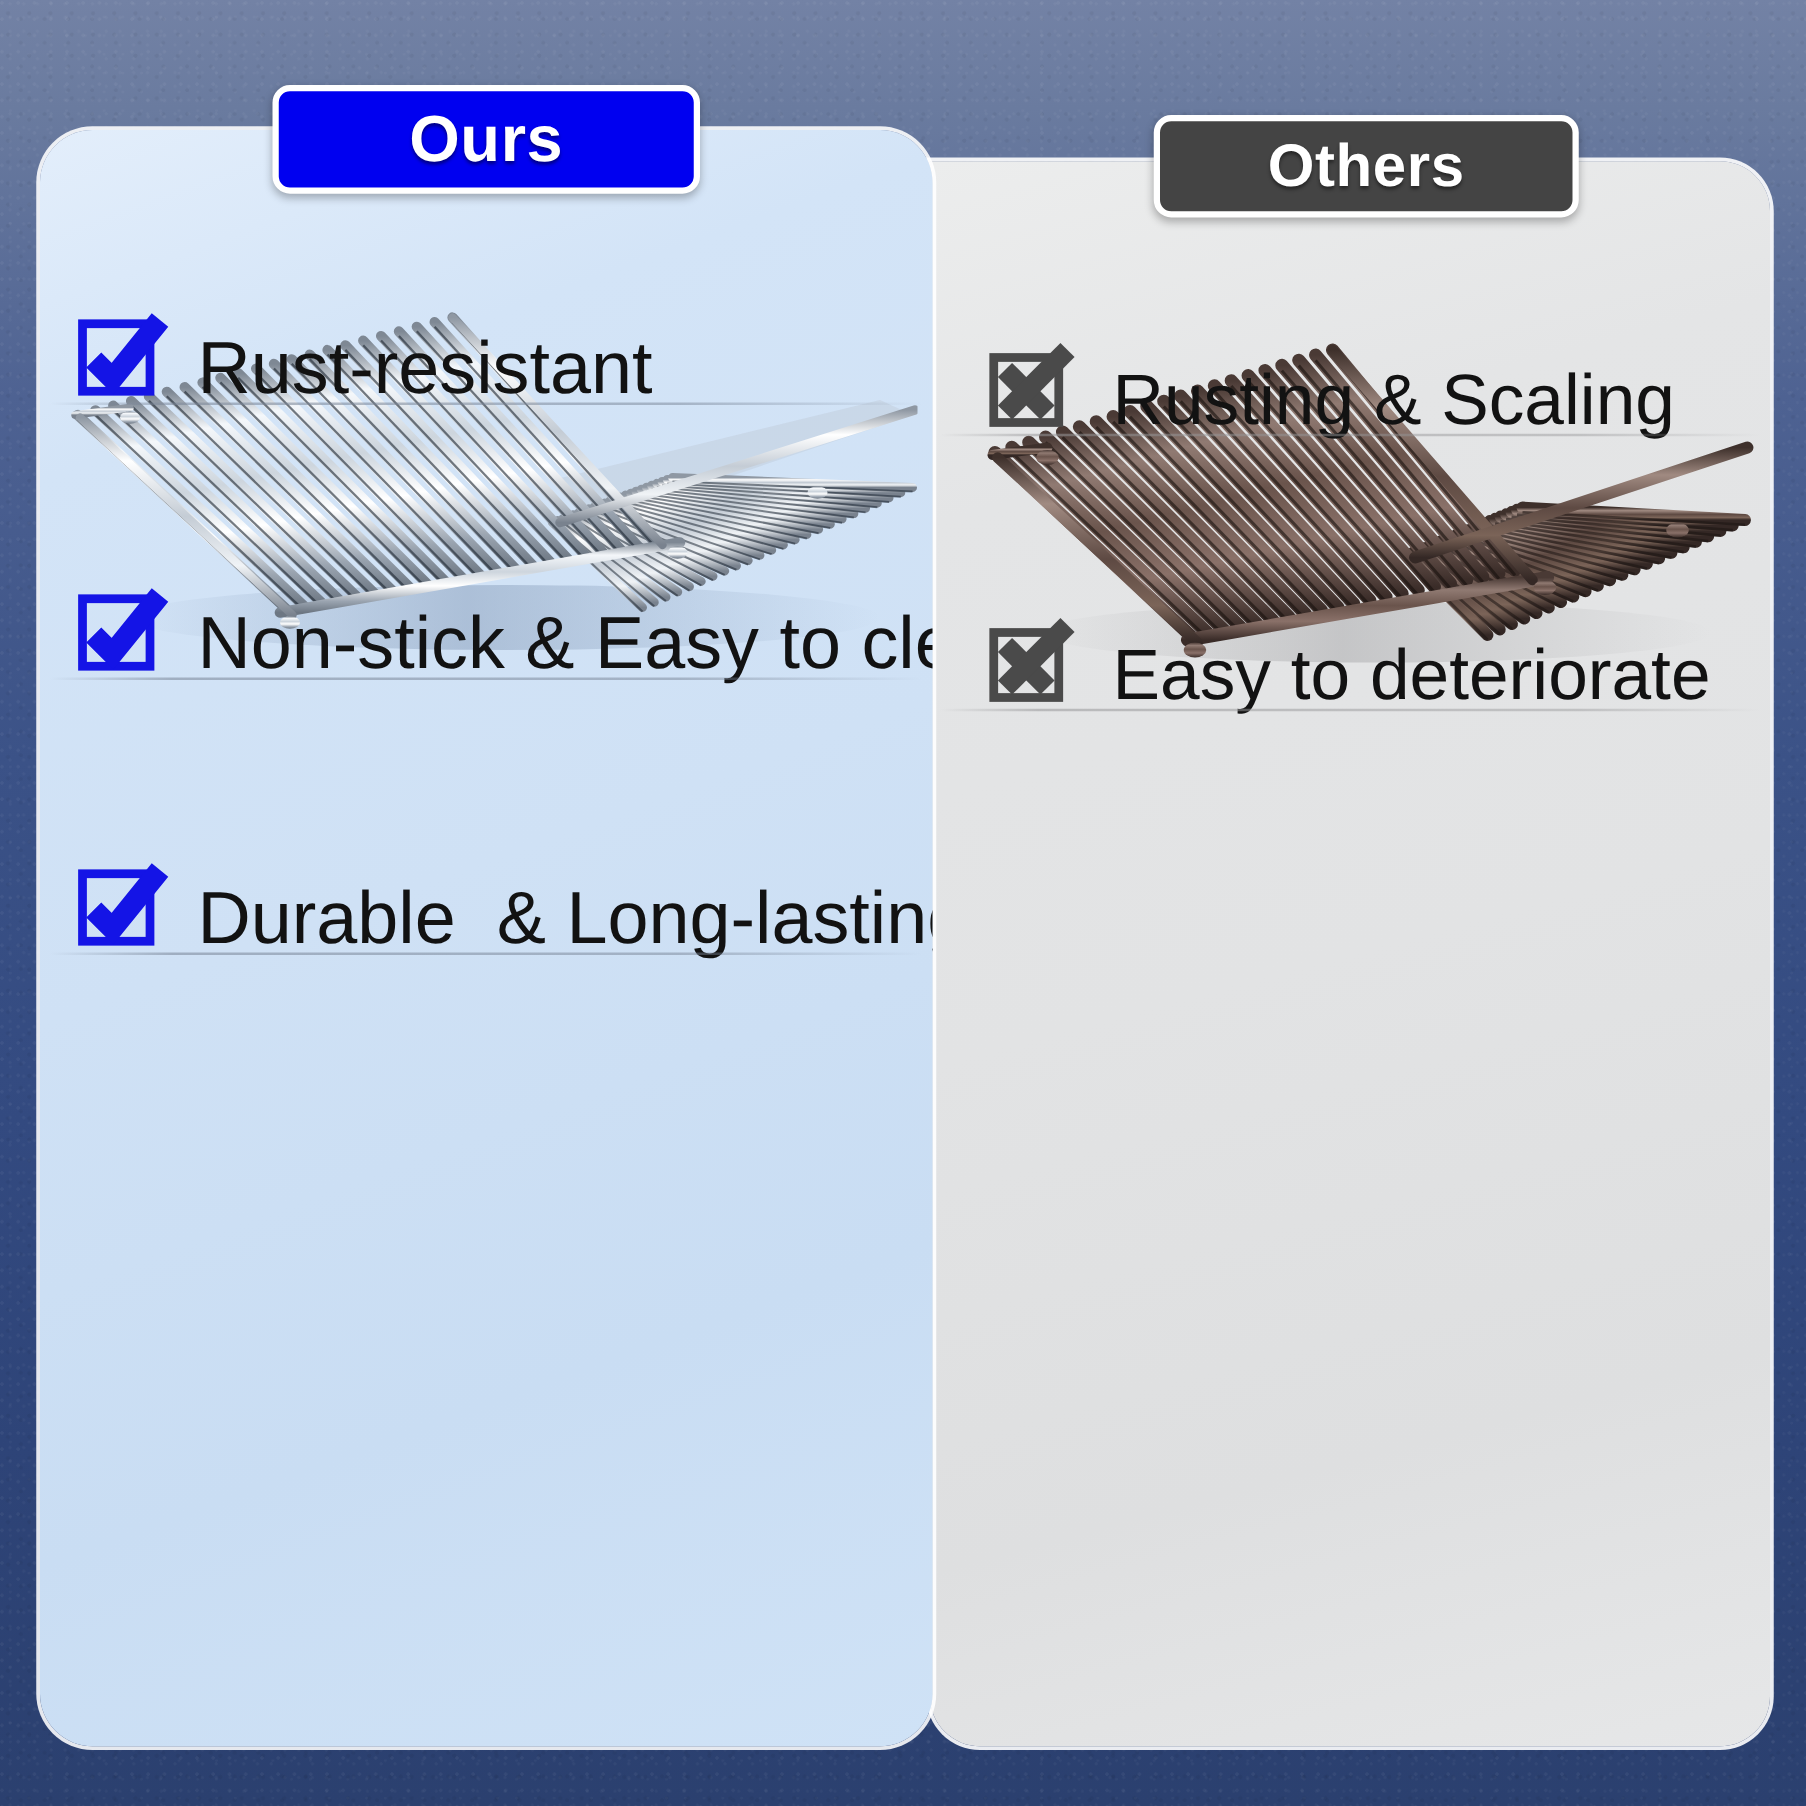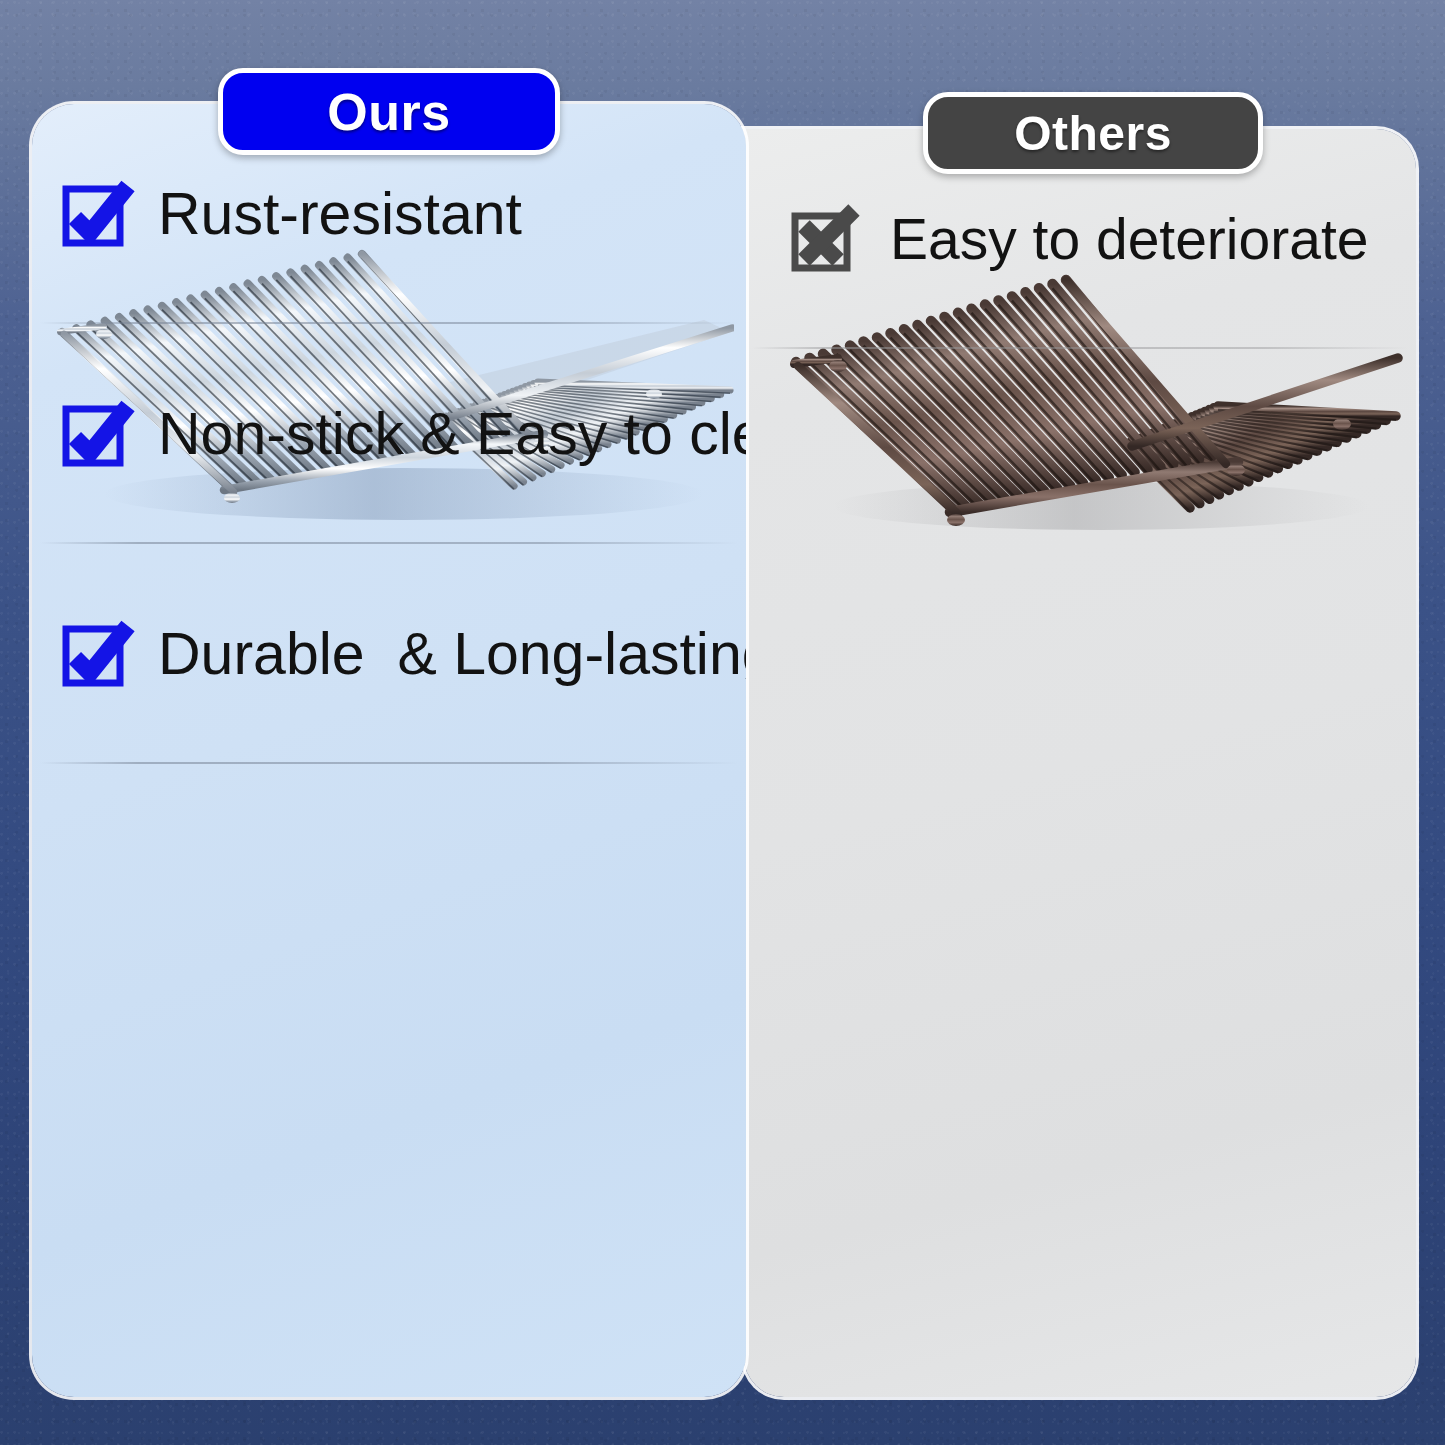--- a/index.html
+++ b/index.html
@@ -39,21 +39,21 @@
     left:744px;top:129px;width:672px;height:1268px;
     border-radius:0 40px 40px 40px;
     background:linear-gradient(165deg,#eceded 0%, #e4e5e6 20%, #e2e3e4 50%, #dedfe0 78%, #e6e7e8 100%);
     box-shadow:0 0 0 3px rgba(255,255,255,.9);
     z-index:2;
   }
 
   
   .badge{
     position:absolute;z-index:9;display:flex;align-items:center;justify-content:center;
-    border-radius:25px;border:5px solid #ffffff;
+    border-radius:14px;border:5px solid #ffffff;
     color:#fff;font-weight:bold;letter-spacing:.5px;
     text-shadow:0 2px 3px rgba(0,0,0,.45);
     box-shadow:0 3px 7px rgba(0,0,0,.28);
   }
   #badge-ours{
     left:218px;top:68px;width:332px;height:77px;font-size:52px;
   }
   #badge-others{
     left:923px;top:92px;width:330px;height:72px;font-size:48px;
   }
@@ -61,21 +61,21 @@
   
   .hero{position:absolute;z-index:5;}
   #hero-ours{left:44px;top:236px;width:690px;height:300px;}
   #hero-others{left:786px;top:258px;width:630px;height:285px;}
 
   
   .features{position:absolute;z-index:6;}
   #features-ours{left:32px;top:596px;width:714px;}
   #features-others{left:744px;top:596px;width:672px;}
 
-  .frow{position:relative;display:flex;align-items:center;box-sizing:border-box;}
+  .frow{position:relative;display:flex;align-items:flex-end;box-sizing:border-box;}
   #features-ours  .frow{height:220px;padding-left:30px;}
   #features-others .frow{height:220px;padding-left:46px;}
   .frow .divider{
     position:absolute;left:8px;right:8px;bottom:0;height:2px;
     background:linear-gradient(90deg,rgba(140,150,165,0) 0%, rgba(120,132,150,.55) 14%, rgba(120,132,150,.5) 72%, rgba(140,150,165,0) 100%);
   }
   #features-others .frow .divider{
     background:linear-gradient(90deg,rgba(150,150,152,0) 0%, rgba(150,150,152,.55) 12%, rgba(150,150,152,.45) 78%, rgba(150,150,152,0) 100%);
   }
 
@@ -396,20 +396,31 @@
           <line x1="280" y1="22" x2="440" y2="206" stroke-width="8.5" stroke="url(#rustBar2)" stroke-linecap="round"></line>
           <line x1="346" y1="188" x2="612" y2="100" stroke-width="9.5" stroke="url(#rustBar2)" stroke-linecap="round"></line>
           <ellipse cx="170" cy="262" rx="9" ry="6" fill="url(#rustBar)"></ellipse>
           <ellipse cx="450" cy="212" rx="9" ry="6" fill="url(#rustBar)"></ellipse>
           <ellipse cx="556" cy="166" rx="9" ry="6" fill="url(#rustBar)"></ellipse>
           <ellipse cx="52" cy="108" rx="9" ry="6" fill="url(#rustBar)"></ellipse>
         </g>
     </svg>
 
     <div class="features" id="features-others" style="left:0;top:0;">
+      <div class="frow">
+        <span class="mark">
+          <svg width="74" height="74" viewBox="0 0 74 74">
+            <rect x="5" y="16" width="52" height="52" fill="none" stroke="#4a4a4a" stroke-width="7"></rect>
+            <path d="M14 26 L48 60" stroke="#4a4a4a" stroke-width="16" stroke-linecap="butt"></path>
+            <path d="M14 60 L64 10" stroke="#4a4a4a" stroke-width="16" stroke-linecap="butt"></path>
+          </svg>
+        </span>
+        <span class="ftext">Rusting &amp; Scaling</span>
+        <span class="divider"></span>
+      </div>
 
 
       <div class="frow">
         <span class="mark">
           <svg width="74" height="74" viewBox="0 0 74 74">
             <rect x="5" y="16" width="52" height="52" fill="none" stroke="#4a4a4a" stroke-width="7"></rect>
             <path d="M14 26 L48 60" stroke="#4a4a4a" stroke-width="16" stroke-linecap="butt"></path>
             <path d="M14 60 L64 10" stroke="#4a4a4a" stroke-width="16" stroke-linecap="butt"></path>
           </svg>
         </span>

